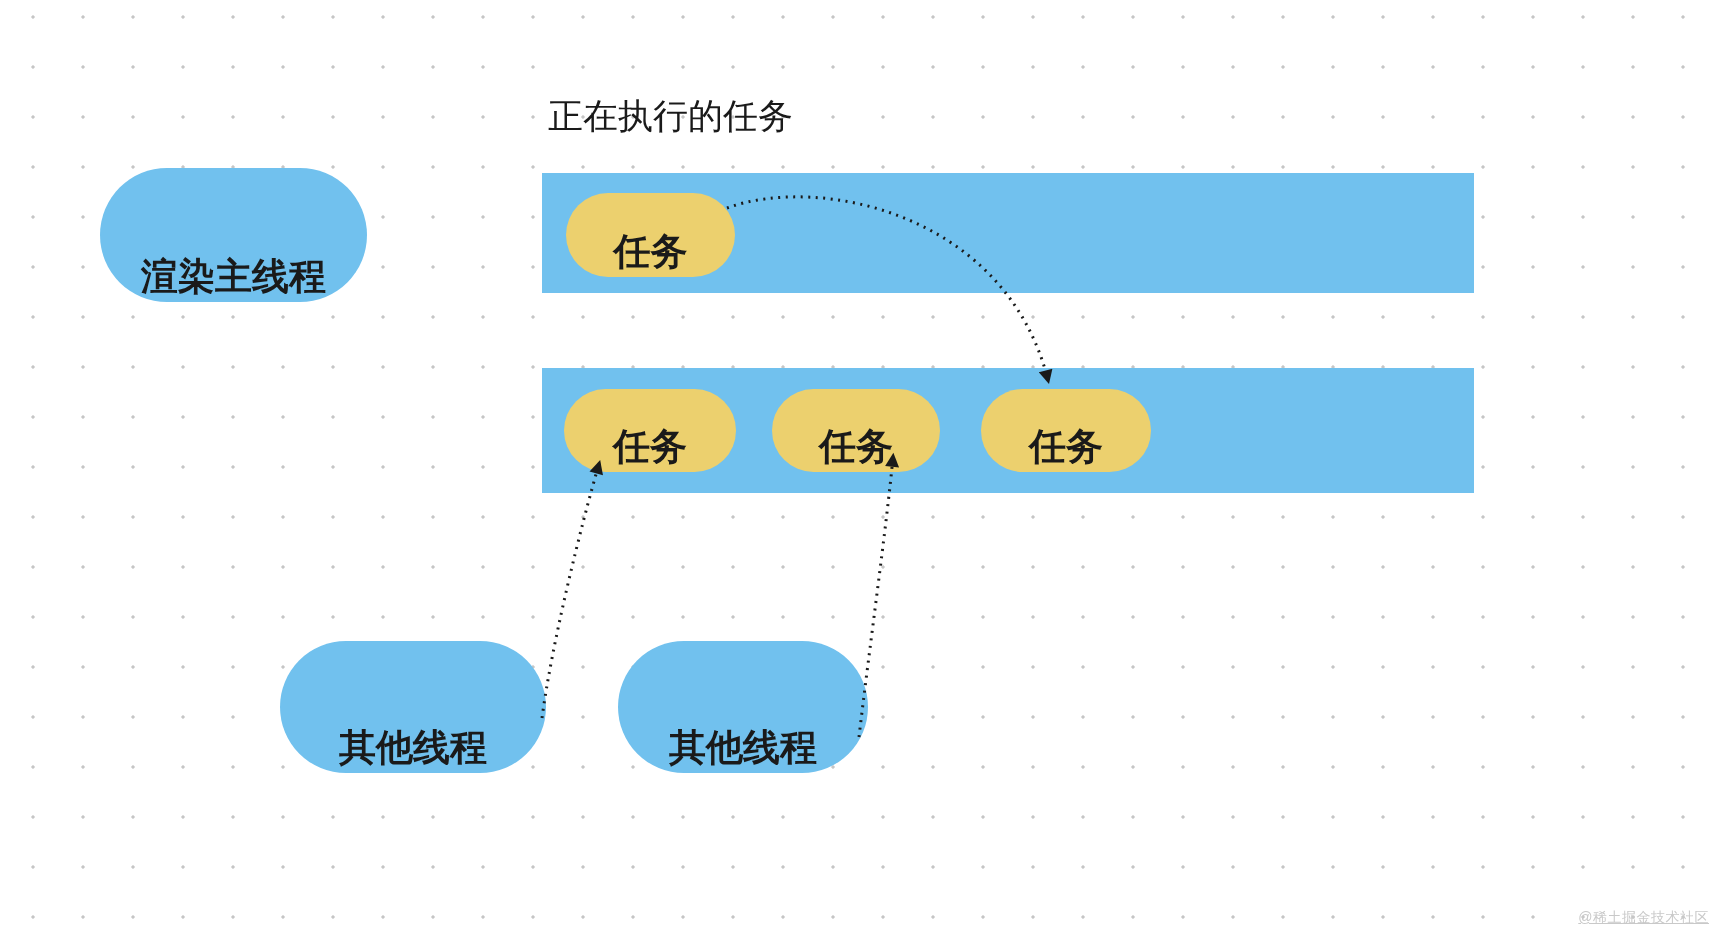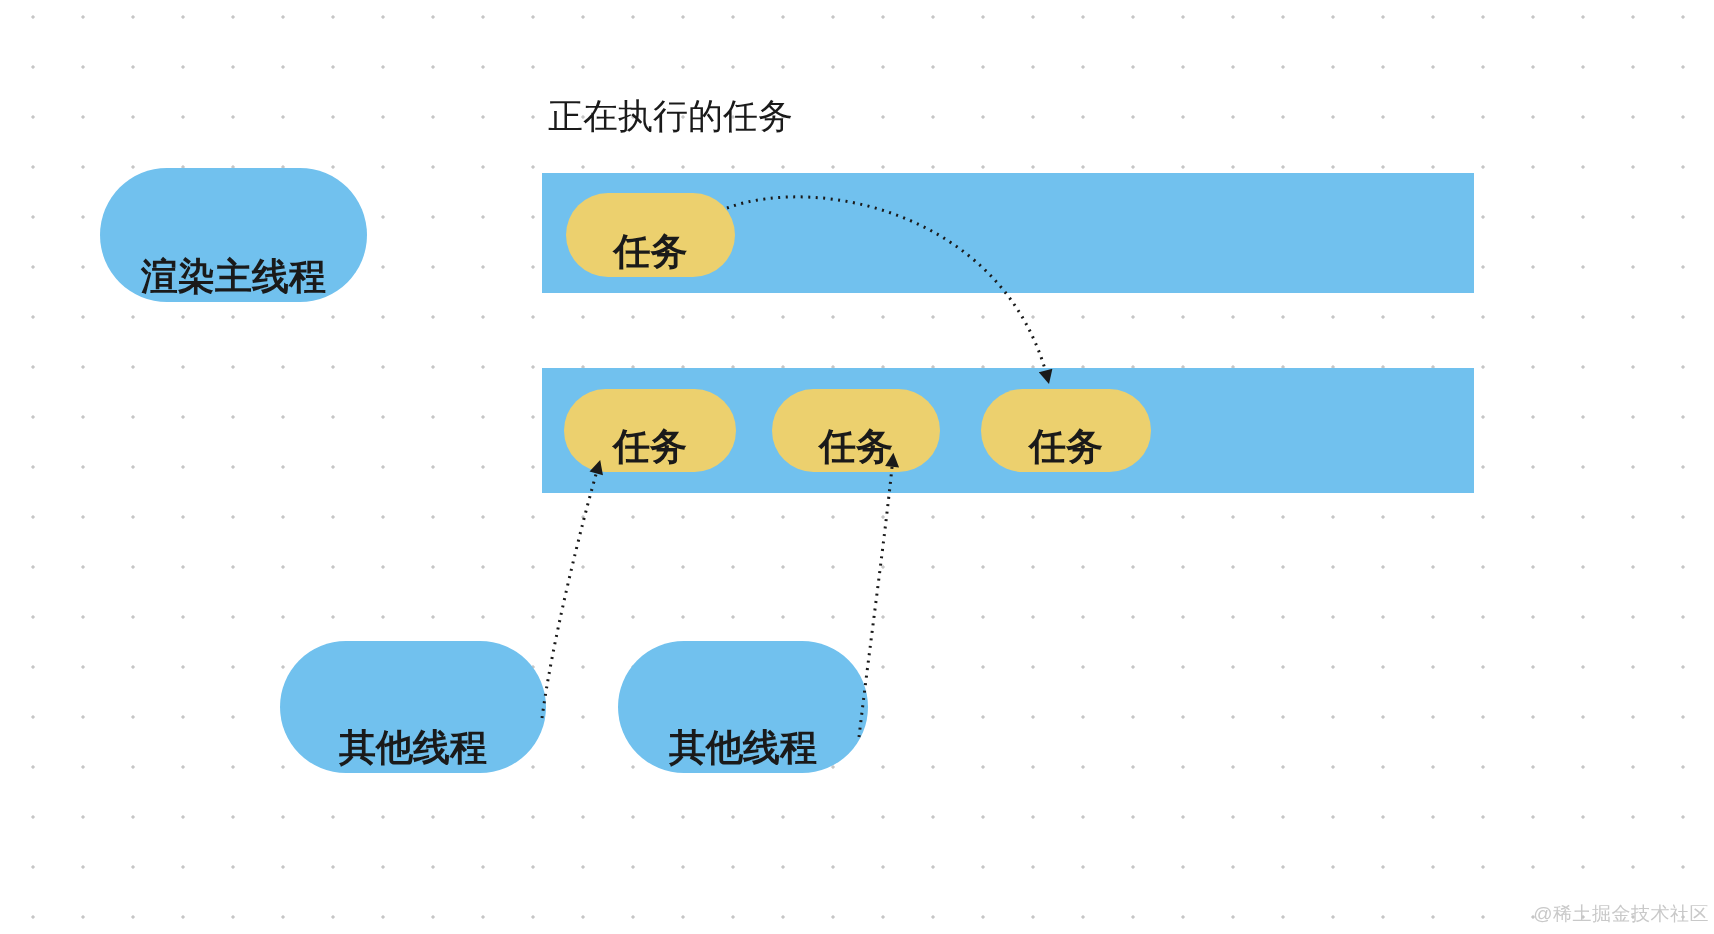--- a/index.html
+++ b/index.html
@@ -73,23 +73,24 @@
   .overlay path.flow {
     fill: none;
     stroke: var(--arrow, #1a1a1a);
     stroke-width: 3;
     stroke-dasharray: 2 5.5;
   }
   .watermark {
     position: absolute;
     right: 5px;
     bottom: 7px;
-    font-size: 19px;
+    font-size: 14px;
     color: var(--watermark, #c9c9c9);
     letter-spacing: 0.5px;
+    text-decoration: underline;
   }
 </style>
 </head>
 <body>
 
 <div class="canvas">
 
   <div class="bar bar-top"></div>
   <div class="bar bar-queue"></div>
 

